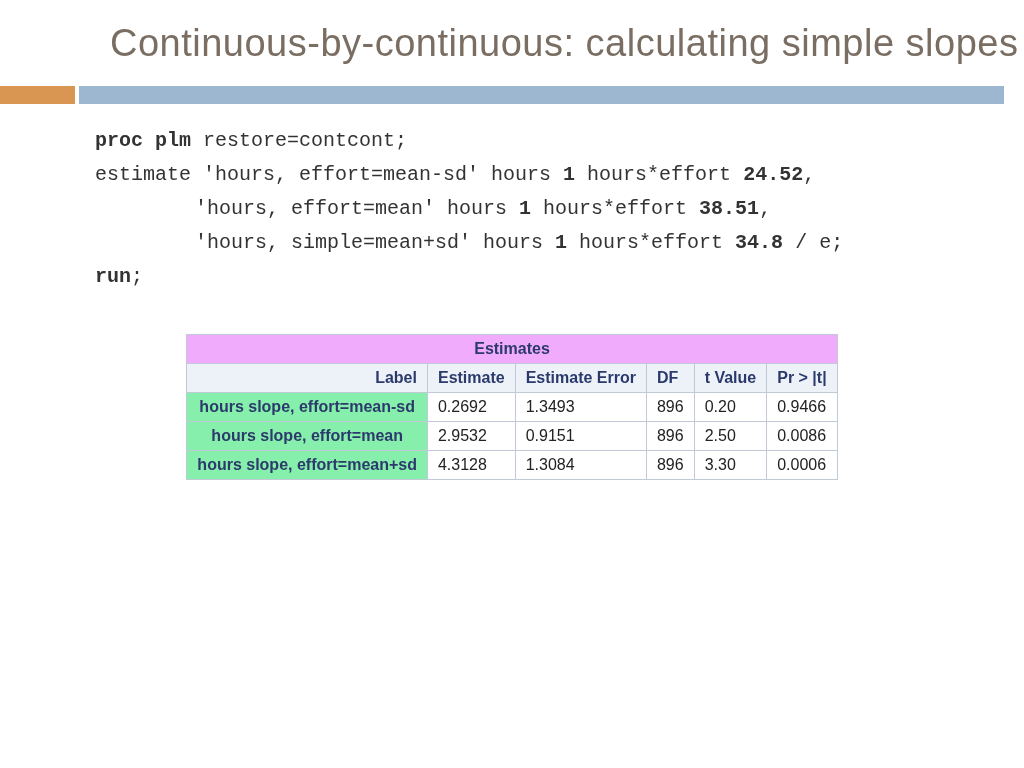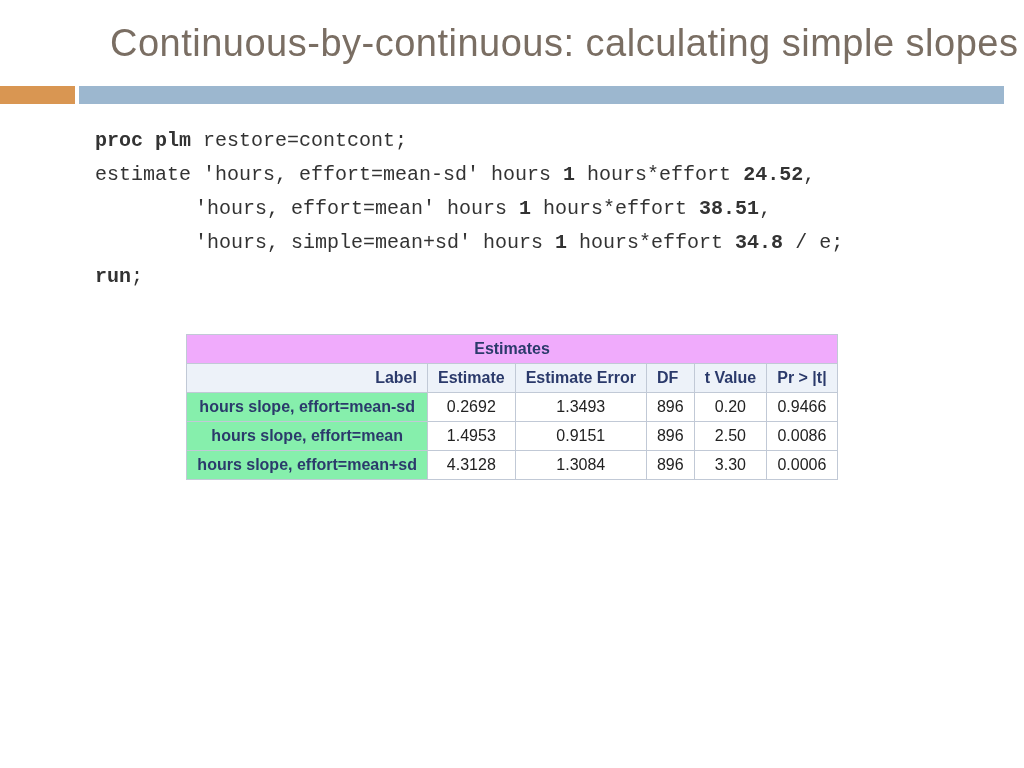--- a/index.html
+++ b/index.html
@@ -68,21 +68,21 @@
       text-align: left;
     }
     .sas-table .col-header.left { text-align: right; }
     .sas-table .row-header {
       background: #86efac;
       color: #2b3a6b;
       font-weight: bold;
       text-align: center;
     }
     .sas-table .num {
-      text-align: center;
+      text-align: left;
       color: #222;
       background: #fff;
     }
   </style>
 </head>
 <body>
 
 <div class="title">Continuous-by-continuous: calculating simple slopes</div>
 
 <div class="accent-row">
@@ -124,21 +124,21 @@
   <tr>
     <td class="row-header">hours slope, effort=mean-sd</td>
     <td class="num">0.2692</td>
     <td class="num">1.3493</td>
     <td class="num">896</td>
     <td class="num">0.20</td>
     <td class="num">0.9466</td>
   </tr>
   <tr>
     <td class="row-header">hours slope, effort=mean</td>
-    <td class="num">1.4953</td>
+    <td class="num">2.9532</td>
     <td class="num">0.9151</td>
     <td class="num">896</td>
     <td class="num">2.50</td>
     <td class="num">0.0086</td>
   </tr>
   <tr>
     <td class="row-header">hours slope, effort=mean+sd</td>
     <td class="num">4.3128</td>
     <td class="num">1.3084</td>
     <td class="num">896</td>

